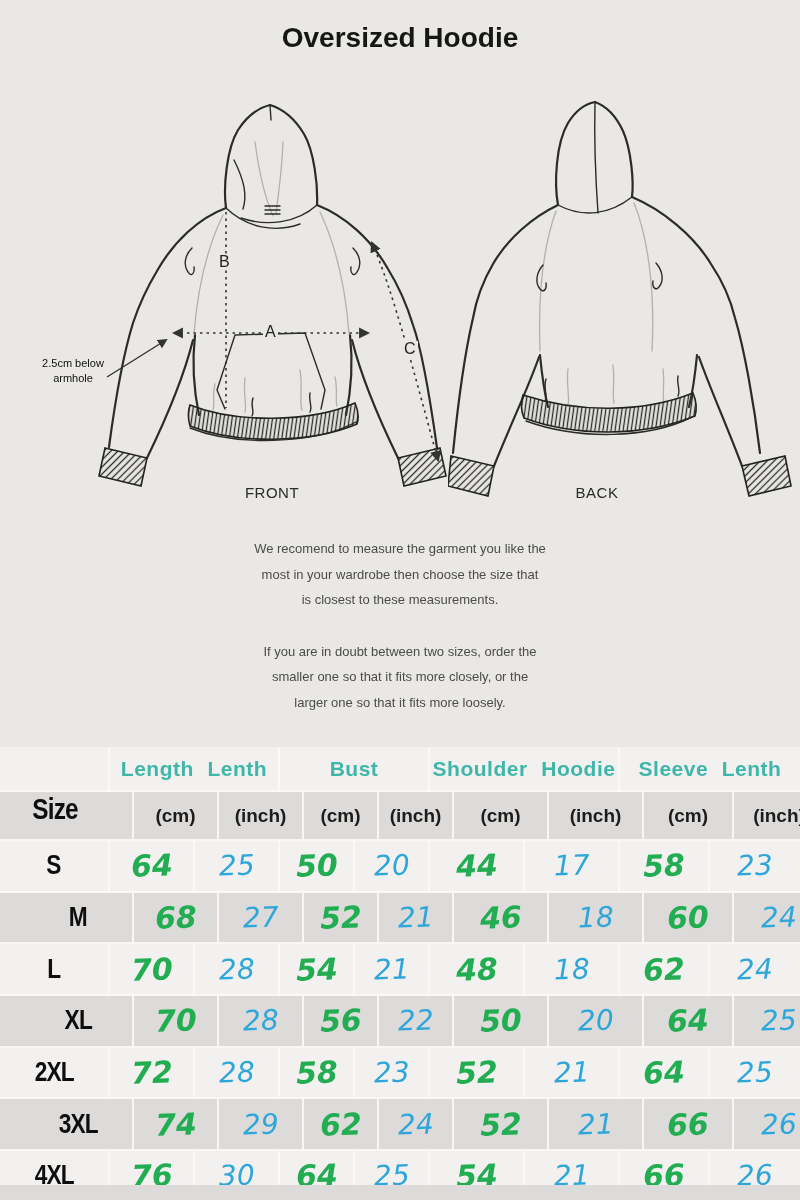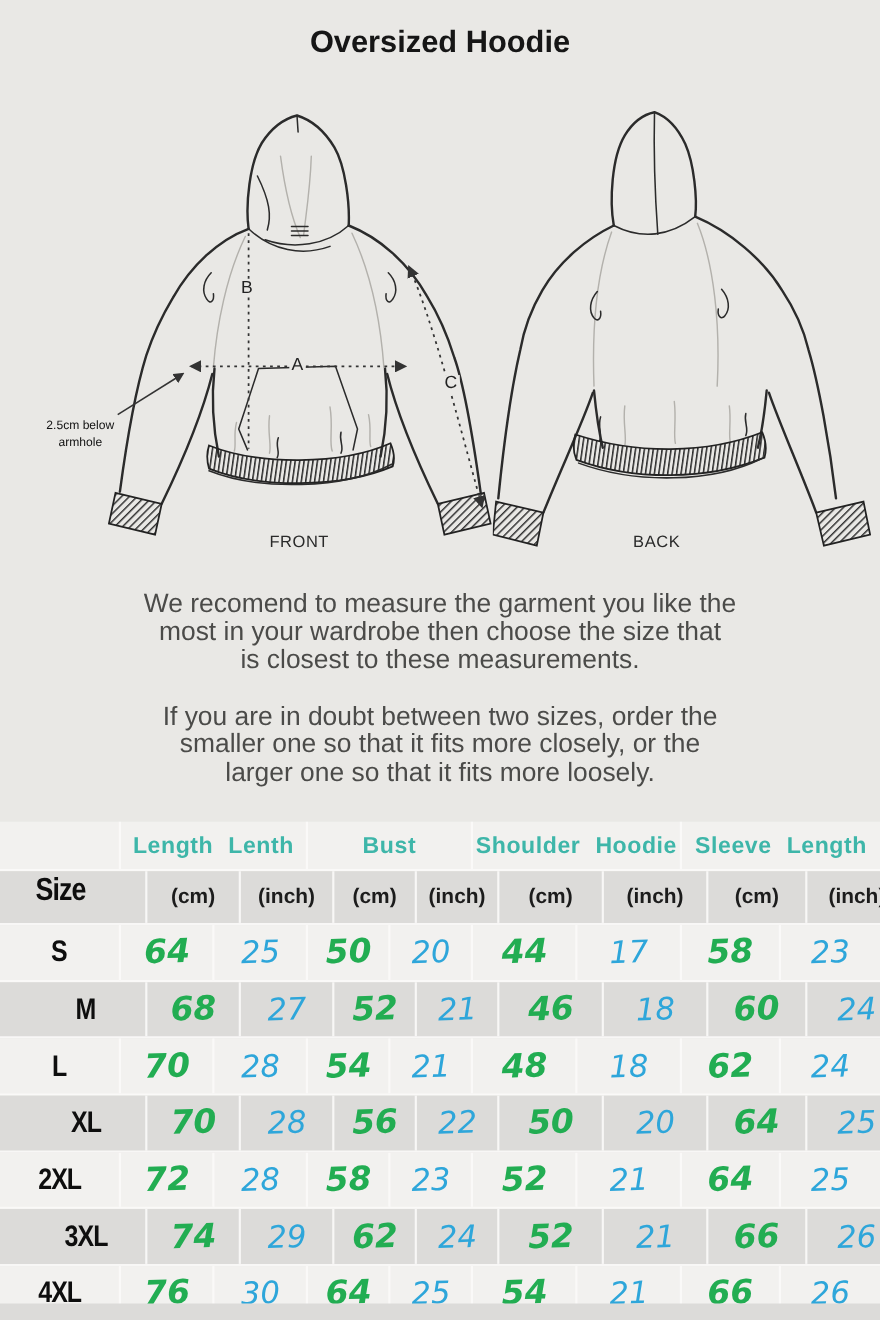--- a/index.html
+++ b/index.html
@@ -24,32 +24,31 @@
     position:absolute; font-size:16px; font-weight:500; color:#222;
     background:var(--bg-top,#e9e8e5); padding:0 2px; line-height:1;
   }
   .lbl-a{left:263px; top:324px;}
   .lbl-b{left:217px; top:254px;}
   .lbl-c{left:402px; top:341px;}
   .armhole-note{
     position:absolute; left:30px; top:356px; width:86px;
     font-size:11px; line-height:1.35; text-align:center; color:#111;
     white-space:pre-line;
-    margin-top:24px;
   }
   .view-label{
     position:absolute; top:468px; width:110px; text-align:center;
     font-size:15px; letter-spacing:0.5px; color:#2a2a2a; font-weight:500;margin-top:16px;
   }
   .front-label{left:217px;}
   .back-label{left:542px;}
   
   .instructions{position:absolute; top:536px; left:90px; width:620px; text-align:center;}
   .instructions p{
-    margin:0 0 26px 0; font-size:24px; line-height:25.5px;
+    margin:0 0 26px 0; font-size:13px; line-height:25.5px;
     color:var(--para,#4b4b49); white-space:pre-line;
   }
   
   .size-table{position:absolute; top:747px; left:0; width:800px;}
   .trow{display:flex; width:800px;}
   .cell{
     box-sizing:border-box; display:flex; align-items:center; justify-content:center;
     border-right:2px solid rgba(251,250,248,0.9);
   }
   .cell:last-child{border-right:none;}
@@ -212,21 +211,21 @@
 
   <div class="size-table">
     <div class="size-span">
       <span class="condensed">Size</span>
     </div>
     <div class="trow group-row row-light">
       <div class="cell g0"></div>
       <div class="cell g1 group-head">Length Lenth</div>
       <div class="cell g2 group-head">Bust</div>
       <div class="cell g3 group-head">Shoulder Hoodie</div>
-      <div class="cell g4 group-head">Sleeve Length</div>
+      <div class="cell g4 group-head">Sleeve Lenth</div>
     </div>
     <div class="trow units-row row-gray">
       <div class="cell c0"></div>
       <div class="cell c1 unit-head">(cm)</div>
       <div class="cell c2 unit-head">(inch)</div>
       <div class="cell c3 unit-head">(cm)</div>
       <div class="cell c4 unit-head">(inch)</div>
       <div class="cell c5 unit-head">(cm)</div>
       <div class="cell c6 unit-head">(inch)</div>
       <div class="cell c7 unit-head">(cm)</div>

